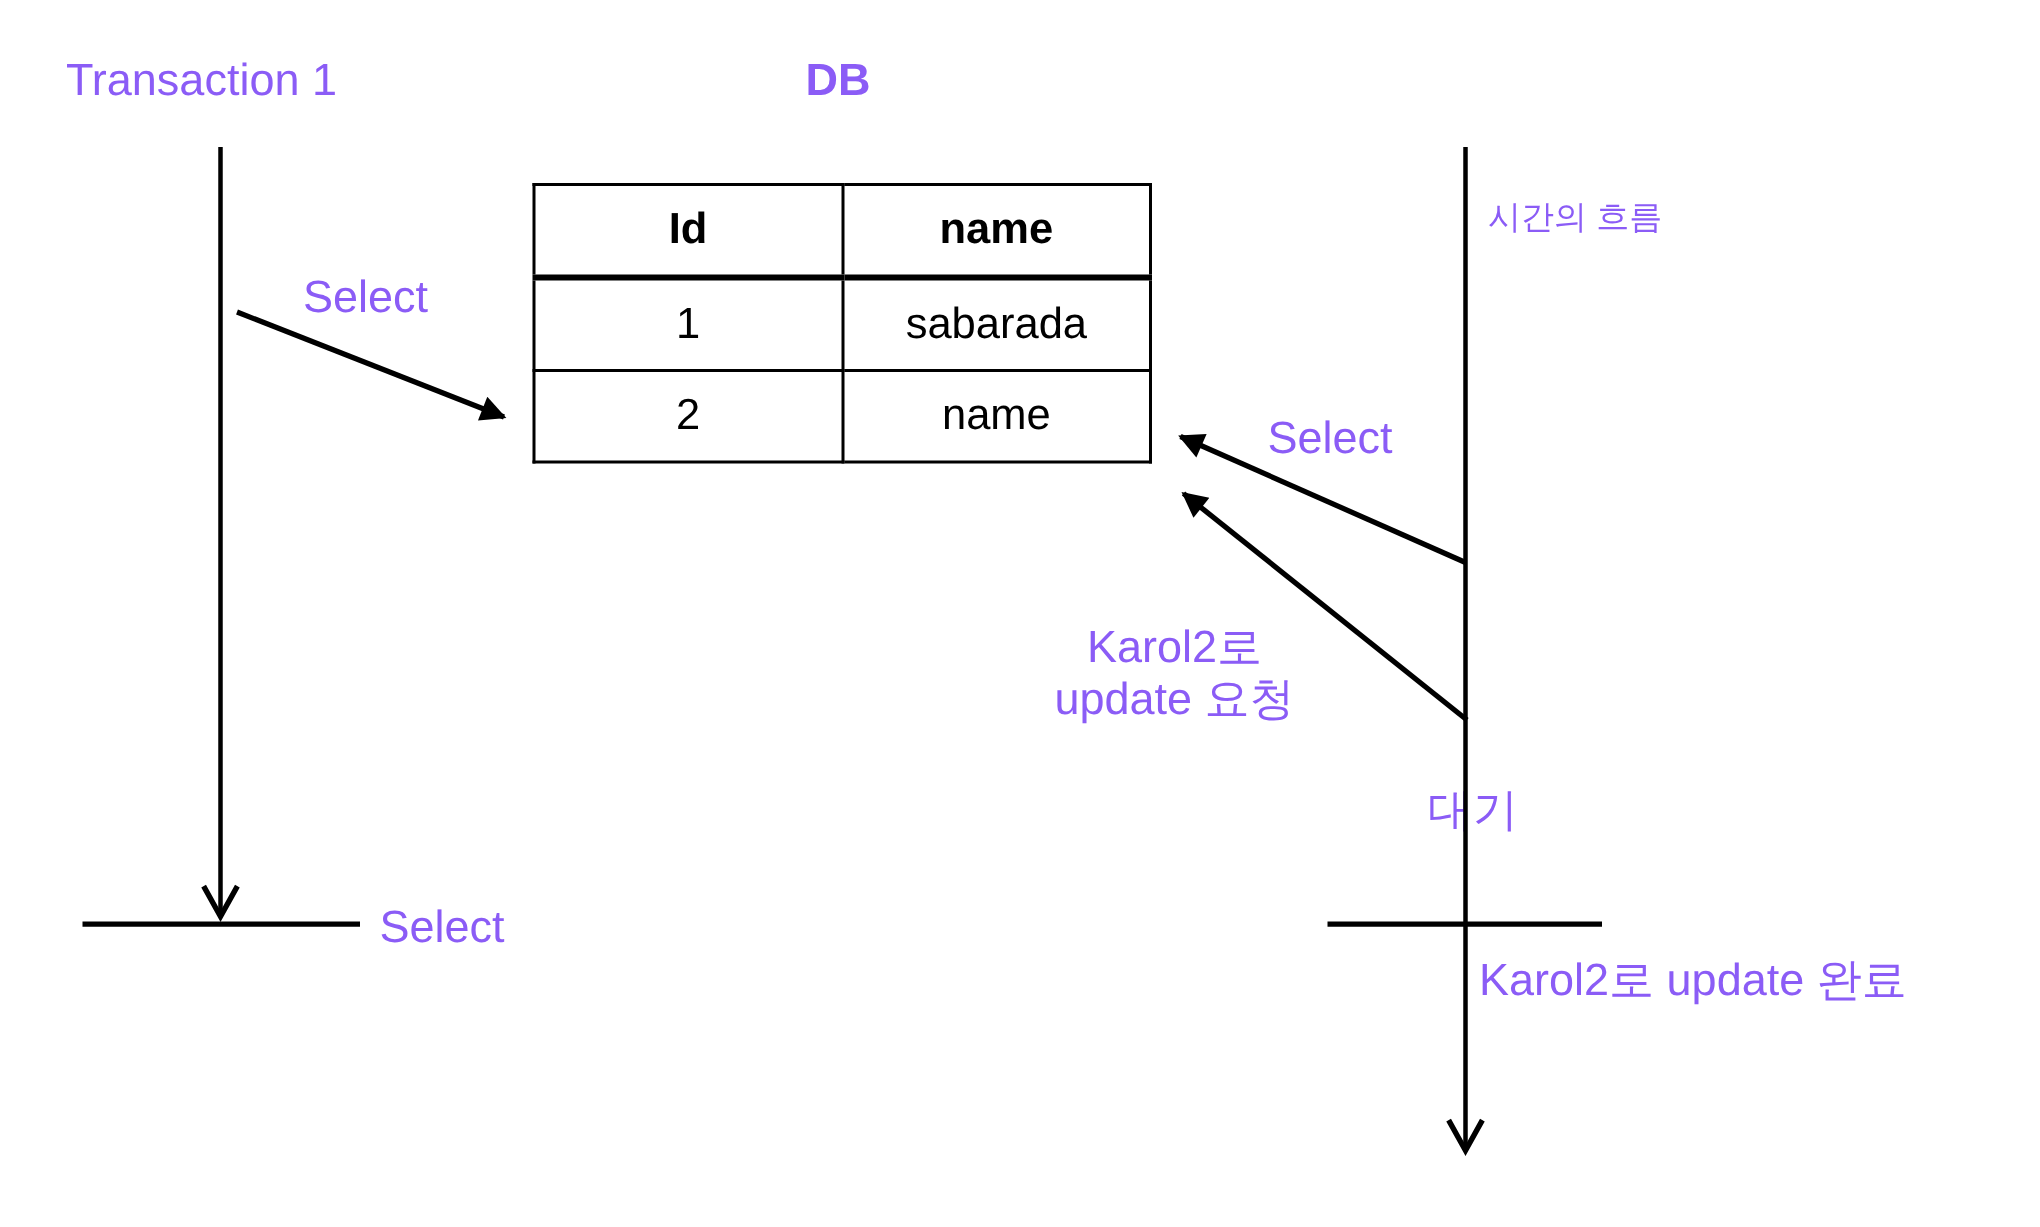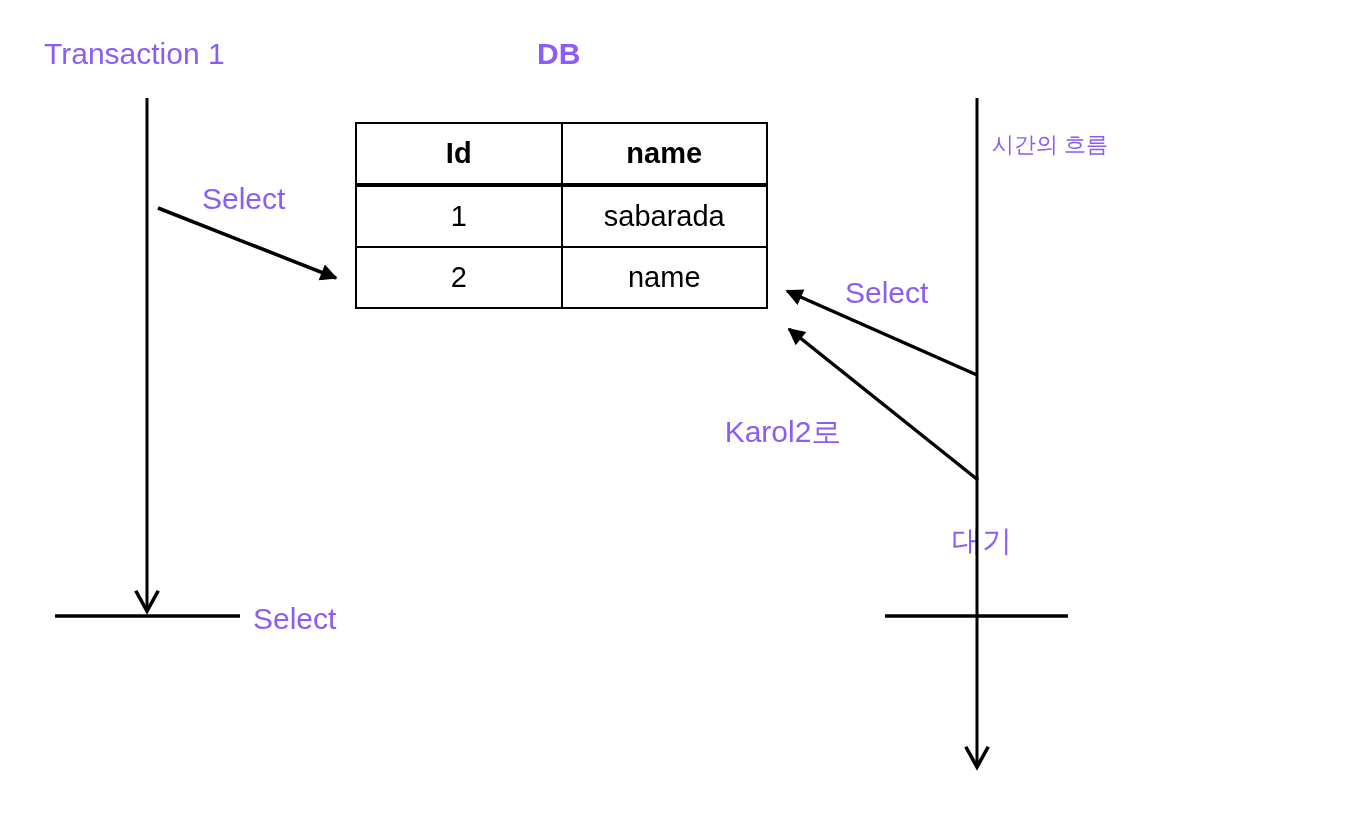--- a/index.html
+++ b/index.html
@@ -66,23 +66,25 @@
 <div id="canvas">
 
   <div class="lbl" style="left:44px; top:37px;">Transaction 1</div>
   <div class="lbl" style="left:537px; top:37px;font-weight:bold;">DB</div>
 
   <div class="lbl lbl-small" style="left:992px; top:103px;margin-top:29px;">시간의 흐름</div>
   <div class="lbl" style="left:202px; top:182px;">Select</div>
   <div class="lbl" style="left:845px; top:276px;">Select</div>
   <div class="lbl lbl-center" style="left:650px; top:415px; width:266px;">
     <span>Karol2로</span><br>
+    <span>update 요청</span>
   </div>
   <div class="lbl" style="left:952px; top:524px;">대기</div>
   <div class="lbl" style="left:253px; top:602px;">Select</div>
+  <div class="lbl" style="left:986px; top:637px;">Karol2로 update 완료</div>
 
   <table id="db-table">
     <tbody>
       <tr class="header-row">
         <td>Id</td>
         <td>name</td>
       </tr>
       <tr>
         <td>1</td>
         <td>sabarada</td>

